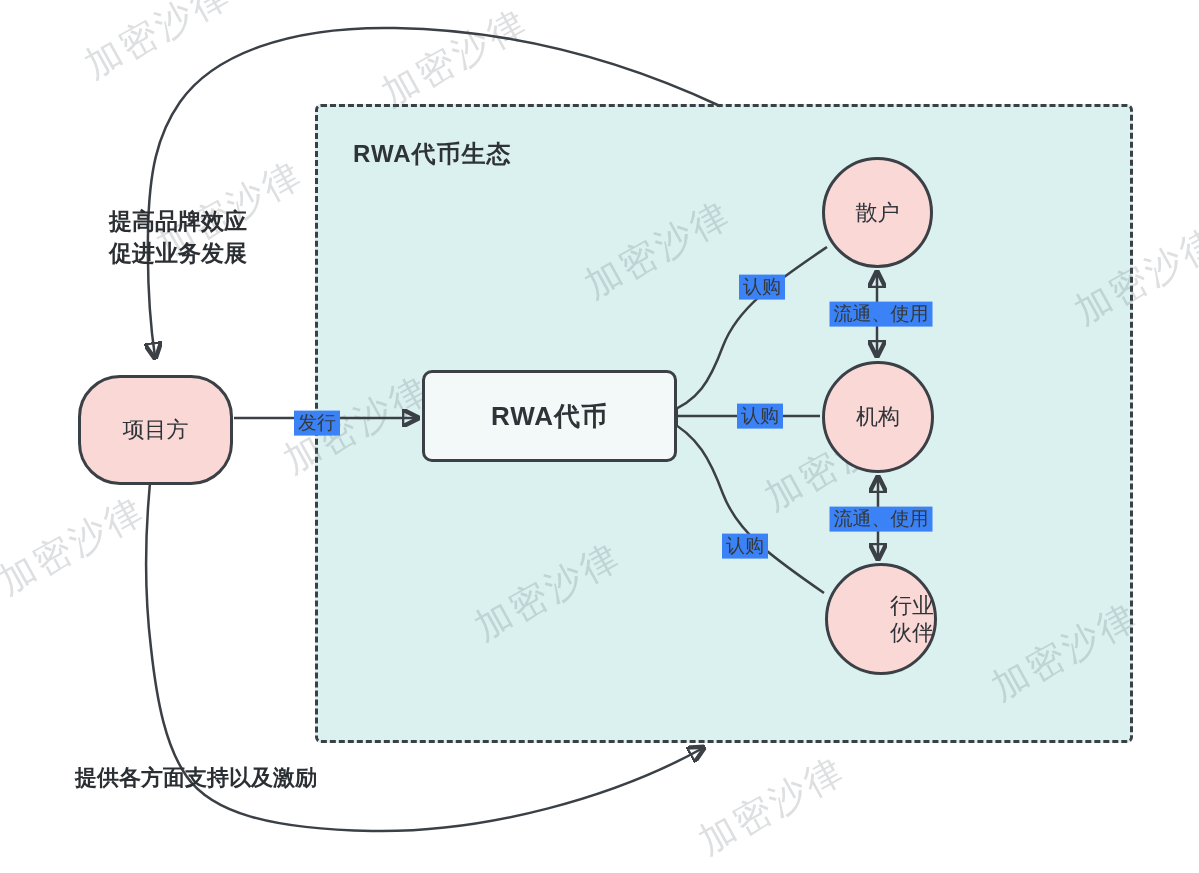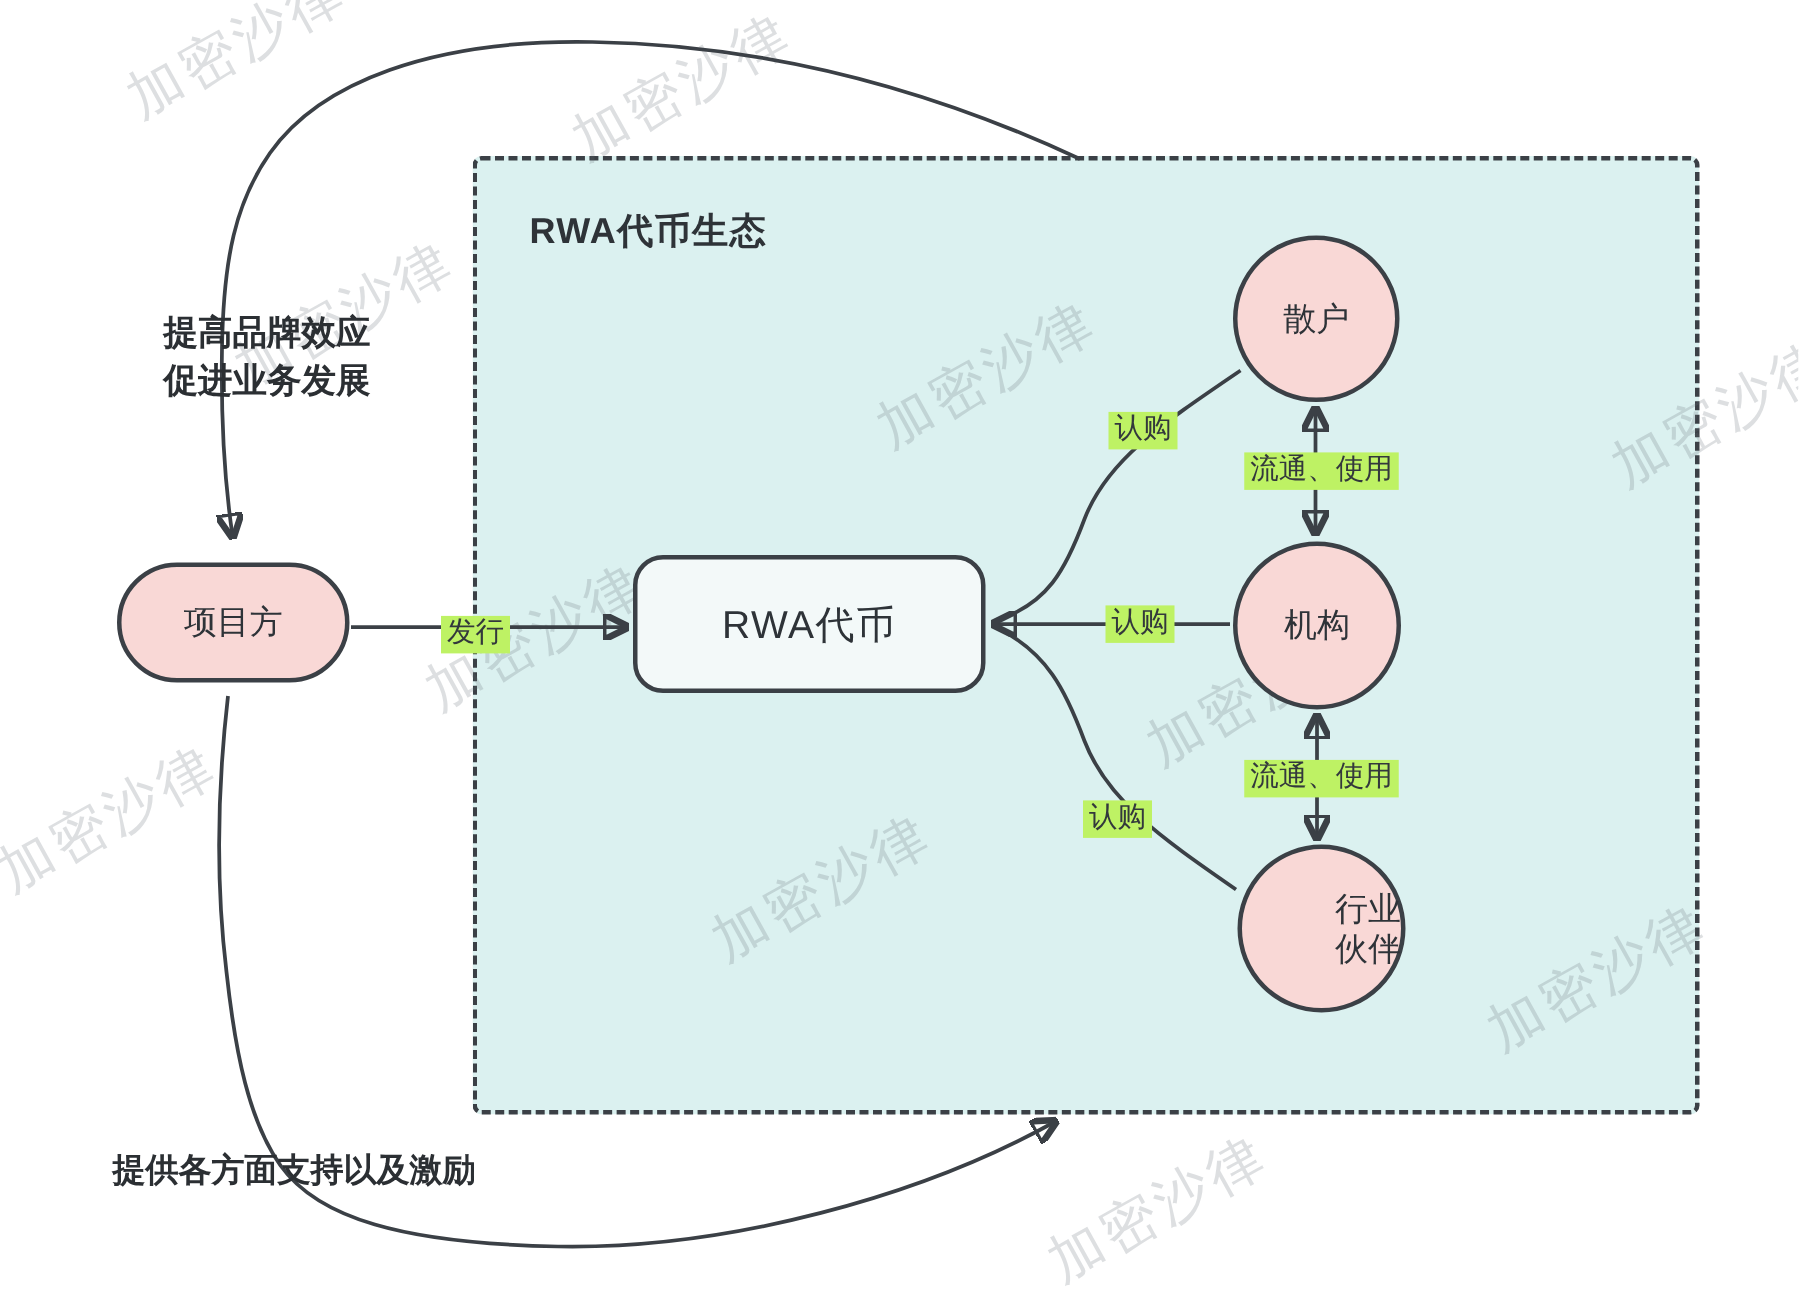--- a/index.html
+++ b/index.html
@@ -32,46 +32,46 @@
   svg.edges{position:absolute;left:0;top:0;width:1199px;height:873px;}
   svg.edges path{stroke:var(--stroke,#3b4046);stroke-width:2.5;fill:none;}
   
   .node{
     position:absolute;display:flex;align-items:center;justify-content:center;
     text-align:center;box-sizing:border-box;
     border:3px solid var(--stroke,#3b4046);
     font-size:22px;color:var(--text-dark,#2e3338);
   }
   .pill{
-    left:78px;top:375px;width:155px;height:80px;border-radius:42px;
+    left:78px;top:375px;width:155px;height:110px;border-radius:42px;
     background:var(--node-pink,#f9d8d6);
   }
   .token{
-    left:422px;top:370px;width:235px;height:92px;border-radius:20px;
+    left:422px;top:370px;width:255px;height:92px;border-radius:10px;
     background:var(--token-fill,#f3f9f9);
-    font-weight:normal;font-size:26px;letter-spacing:1px;
+    font-weight:bold;font-size:26px;letter-spacing:1px;
   }
   .circle{border-radius:50%;background:var(--node-pink,#f9d8d6);line-height:1.25;}
   .c-retail{left:822px;top:157px;width:111px;height:111px;}
   .c-inst{left:822px;top:361px;width:112px;height:112px;}
   .c-partner{left:825px;top:563px;width:112px;height:112px;justify-content:flex-end;}
   
   .elabel{
     position:absolute;transform:translate(-50%,-50%);
-    background:#bef264;padding:1px 4px;font-size:19px;
+    background:#3b82f6;padding:1px 4px;font-size:19px;
     color:#33383c;white-space:nowrap;line-height:1.2;
   }
   
   .ann{
     position:absolute;transform:translate(-50%,-50%);
     font-weight:bold;text-align:left;white-space:nowrap;
     color:#2b2f33;
   }
   .ann-brand{left:178px;top:237px;font-size:23px;line-height:32px;}
-  .ann-support{left:196px;top:780px;font-size:22px;line-height:30px;}
+  .ann-support{left:196px;top:780px;font-size:22px;line-height:30px;font-family:Liberation Mono, monospace;}
 </style>
 </head>
 <body>
 
 <div id="stage">
 
   <div class="eco-box"></div>
 
   <div class="wm" style="left:158px;top:30px">加密沙律</div>
   <div class="wm" style="left:455px;top:58px">加密沙律</div>

